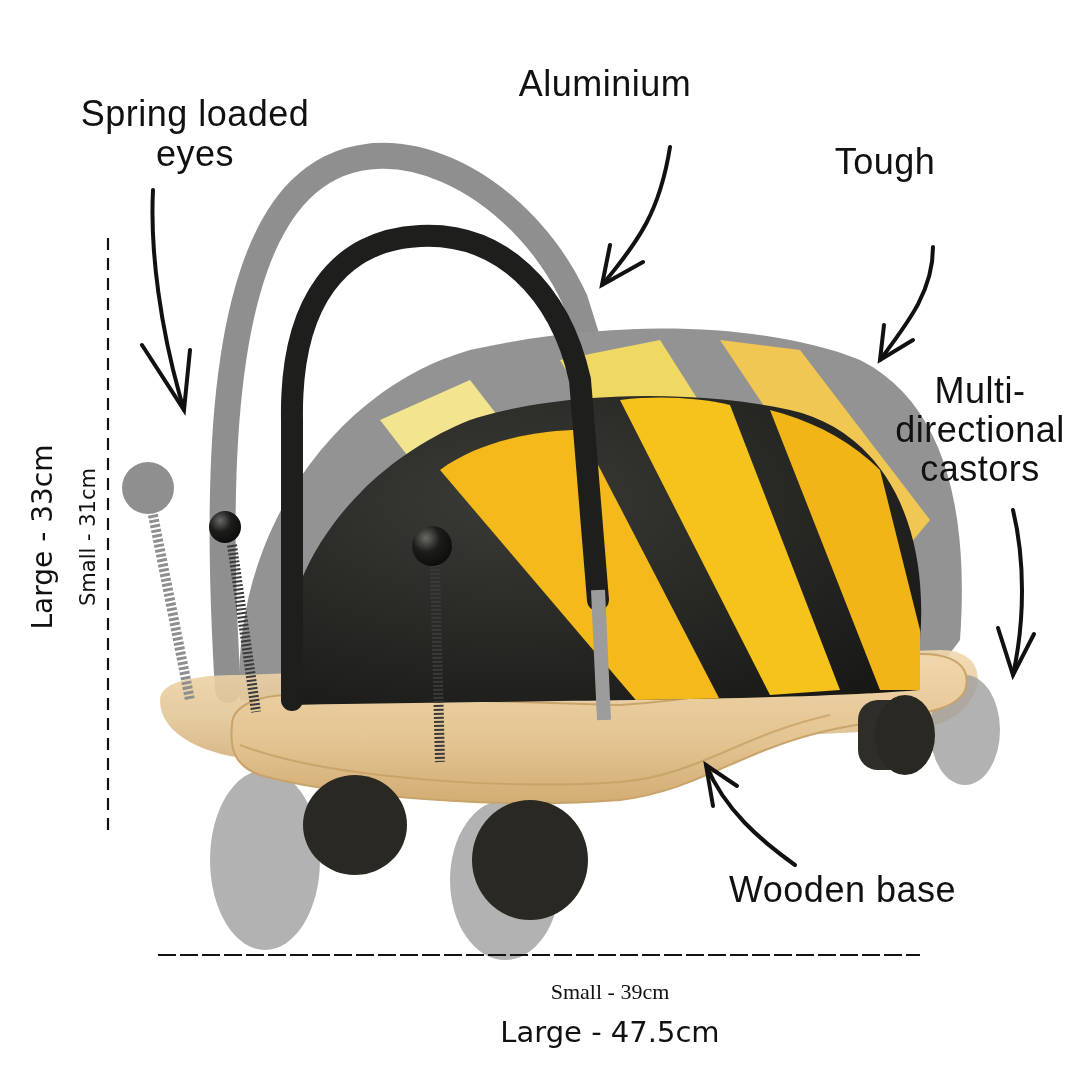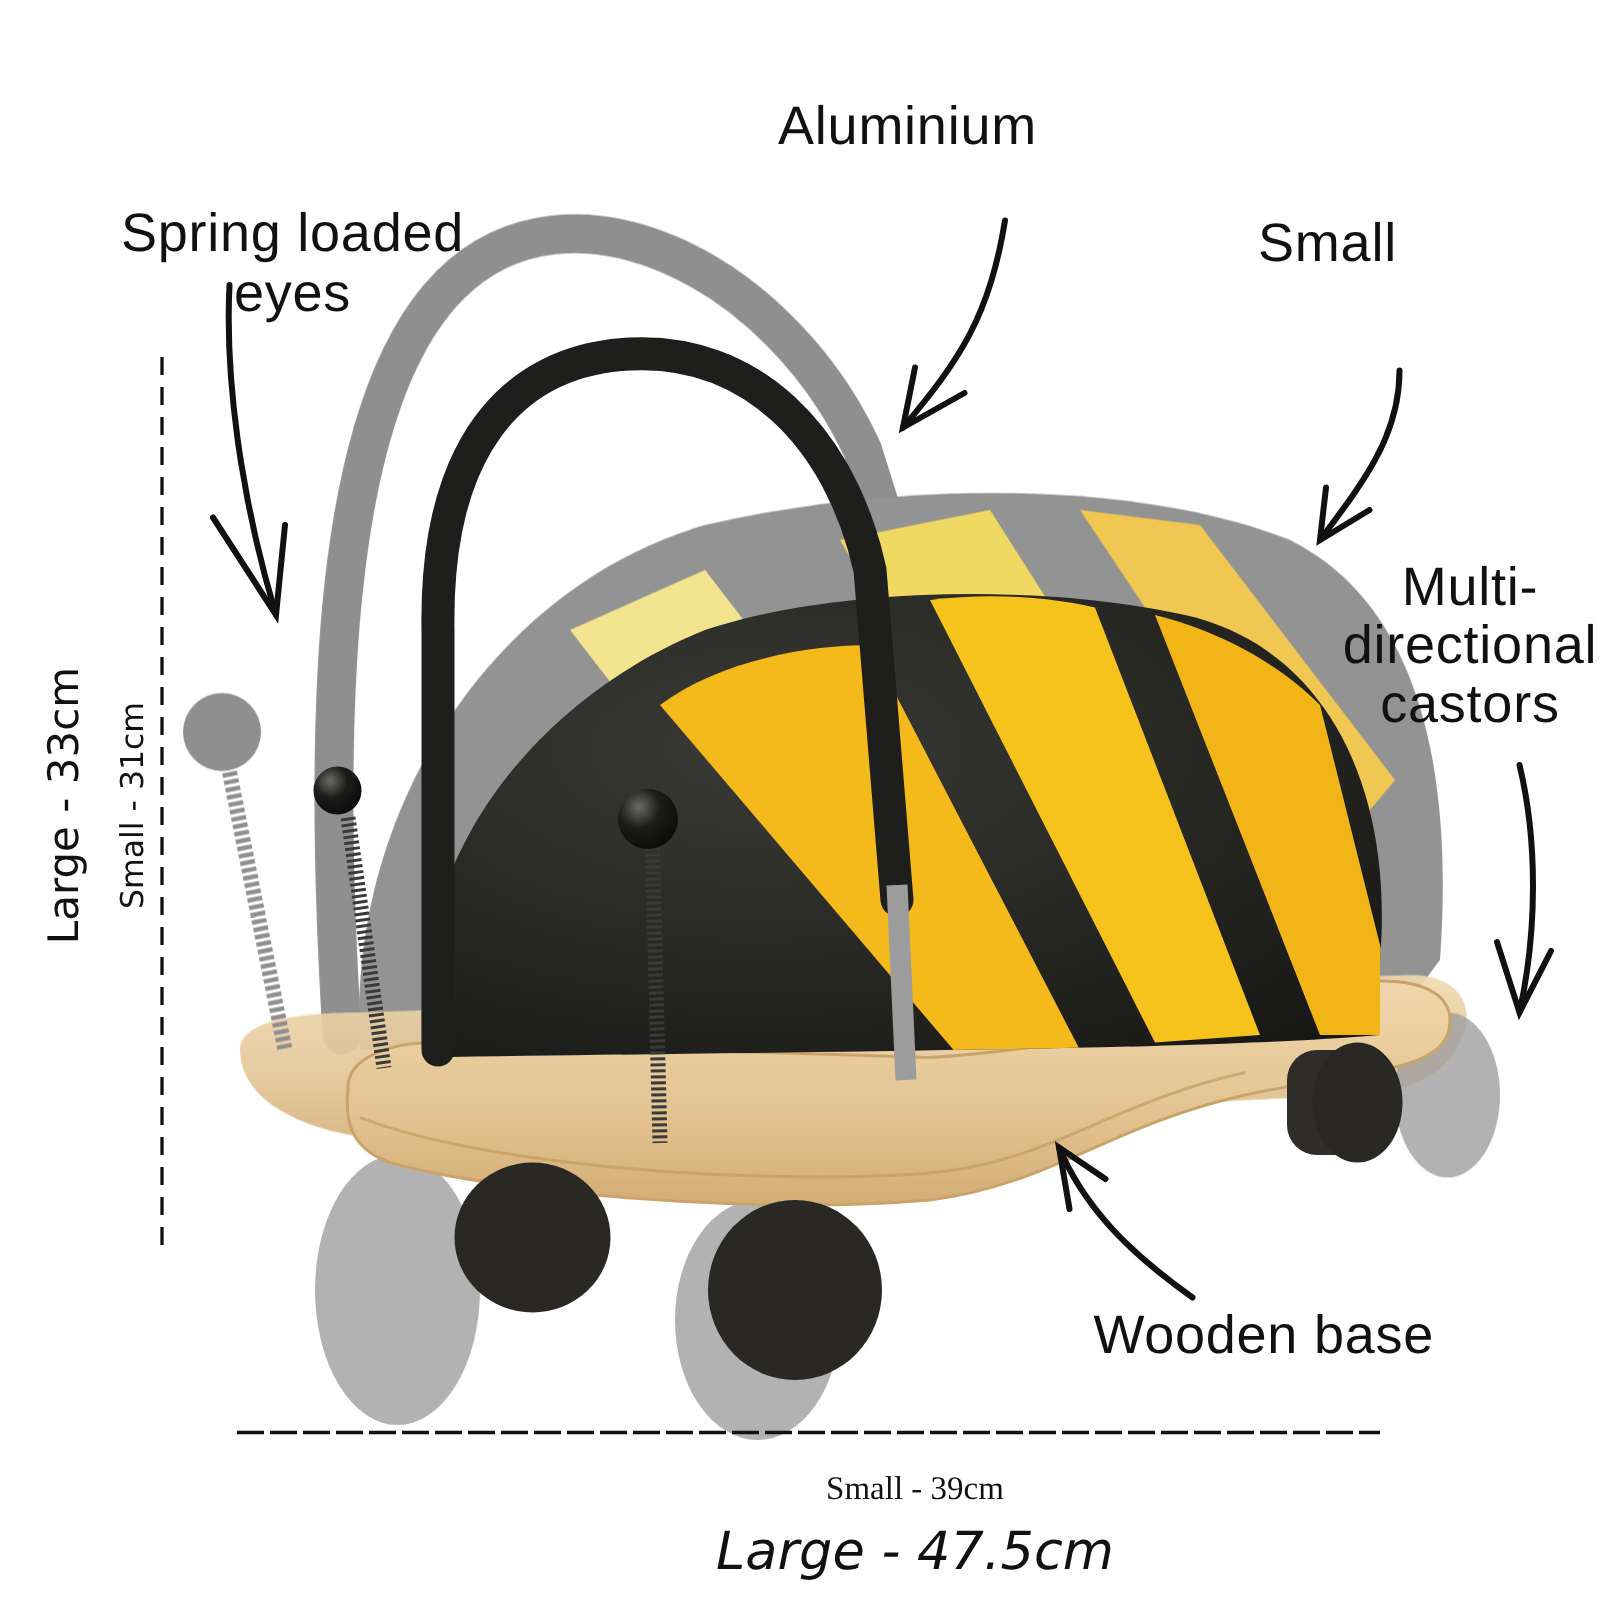--- a/index.html
+++ b/index.html
@@ -1,21 +1,21 @@
 <!DOCTYPE html>
 <html><head>
   <meta charset="utf-8">
   <style>
     html, body { margin: 0; padding: 0; background: #ffffff; }
     body { width: 1080px; height: 1080px; position: relative; overflow: hidden; font-family: "Liberation Sans", "DejaVu Sans", sans-serif; color: #111; }
     .label { position: absolute; text-align: center; color: #111; font-weight: 400; letter-spacing: 0.5px; line-height: 1.12; }
     .label span { display: block; }
     .lbl-36 { font-size: 36px; }
     .dim-small { font-family: "DejaVu Sans", sans-serif; font-size: 22px; letter-spacing: 0; }
-    .dim-large { font-family: "DejaVu Sans", sans-serif; font-size: 35px; letter-spacing: 0; font-style: italic; }
+    .dim-large { font-family: "DejaVu Sans", sans-serif; font-size: 29px; letter-spacing: 0; }
     .vert { position: absolute; transform: rotate(-90deg); transform-origin: center center; white-space: nowrap; font-family: "DejaVu Sans", sans-serif; color: #111; }
     svg.art { position: absolute; left: 0; top: 0; width: 1080px; height: 1080px; }
   </style>
 </head>
 <body>
 
 <svg class="art" viewBox="0 0 1080 1080" xmlns="http://www.w3.org/2000/svg">
   <defs>
     <linearGradient id="woodG" x1="0" y1="0" x2="0" y2="1">
       <stop offset="0" stop-color="#f0d7ab"></stop>
@@ -105,31 +105,31 @@
     <path d="M998 628 L1013 675 L1034 634"></path>
 
     <path d="M795 865 C760 840 725 810 706 765"></path>
     <path d="M713 806 L706 765 L737 786"></path>
   </g>
 
   <line x1="108" y1="238" x2="108" y2="838" stroke="#111" stroke-width="2.2" stroke-dasharray="12 8"></line>
   <line x1="158" y1="955" x2="920" y2="955" stroke="#111" stroke-width="2.2" stroke-dasharray="18 4"></line>
 </svg>
 
-<div class="label lbl-36" style="left:40px; top:94px; width:310px;margin-top:41px;">
+<div class="label lbl-36" style="left:40px; top:94px; width:310px;">
   <span>Spring loaded</span>
   <span>eyes</span>
 </div>
 
 <div class="label lbl-36" style="left:480px; top:64px; width:250px;">
   <span>Aluminium</span>
 </div>
 
 <div class="label lbl-36" style="left:740px; top:142px; width:290px;">
-  <span>Small</span>
+  <span>Tough</span>
 </div>
 
 <div class="label lbl-36" style="left:875px; top:372px; width:210px; line-height:1.08;">
   <span>Multi-</span>
   <span>directional</span>
   <span>castors</span>
 </div>
 
 <div class="label lbl-36" style="left:690px; top:870px; width:305px;">
   <span>Wooden base</span>

